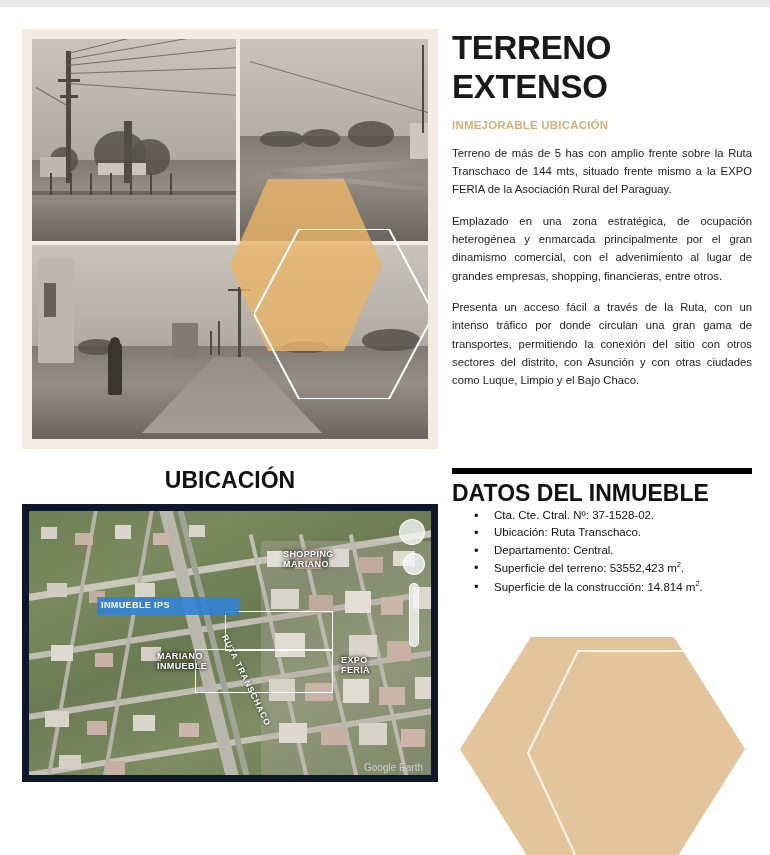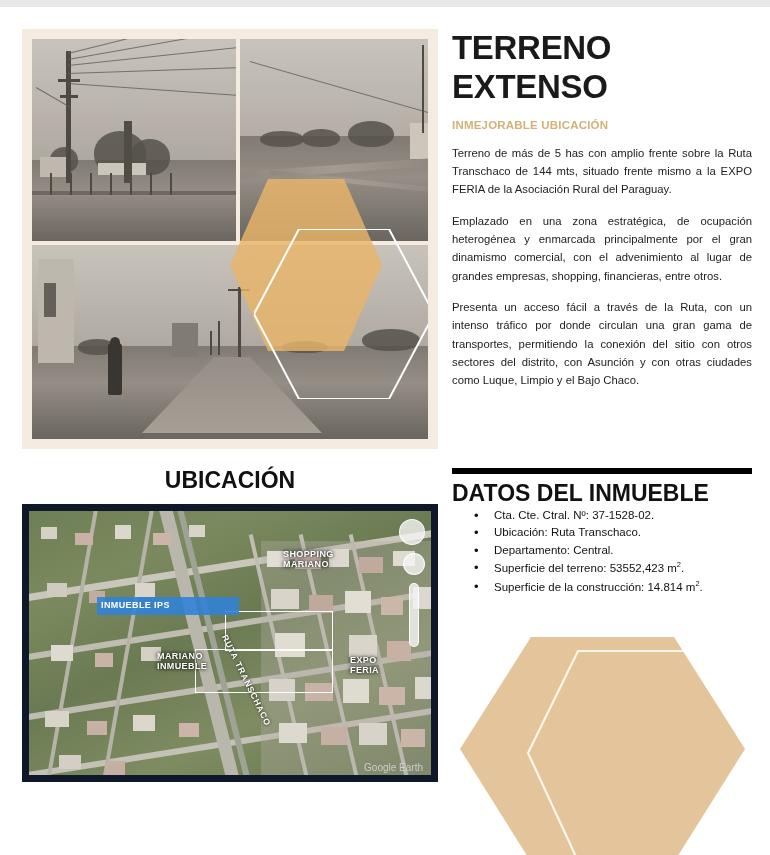--- a/index.html
+++ b/index.html
@@ -282,21 +282,21 @@
 
       <div class="map-label" style="left:254px;top:38px;">
         <span>SHOPPING</span><br><span>MARIANO</span>
       </div>
       <div class="map-label" style="left:72px;top:89px;color:#fff;text-shadow:none;">
         <span>INMUEBLE IPS</span>
       </div>
       <div class="map-label" style="left:128px;top:140px;">
         <span>MARIANO</span><br><span>INMUEBLE</span>
       </div>
-      <div class="map-label" style="left:312px;top:144px;margin-left:9px;">
+      <div class="map-label" style="left:312px;top:144px;">
         <span>EXPO</span><br><span>FERIA</span>
       </div>
       <div class="ruta-label" style="left:200px;top:122px;">RUTA TRANSCHACO</div>
 
       <div class="ge-ctrl" style="top:8px;width:26px;height:26px;"></div>
       <div class="ge-ctrl" style="top:42px;width:22px;height:22px;"></div>
       <div class="ge-ctrl" style="top:72px;width:10px;height:64px;border-radius:5px;right:12px;"></div>
 
       <div class="ge-watermark">Google Earth</div>
     </div>

